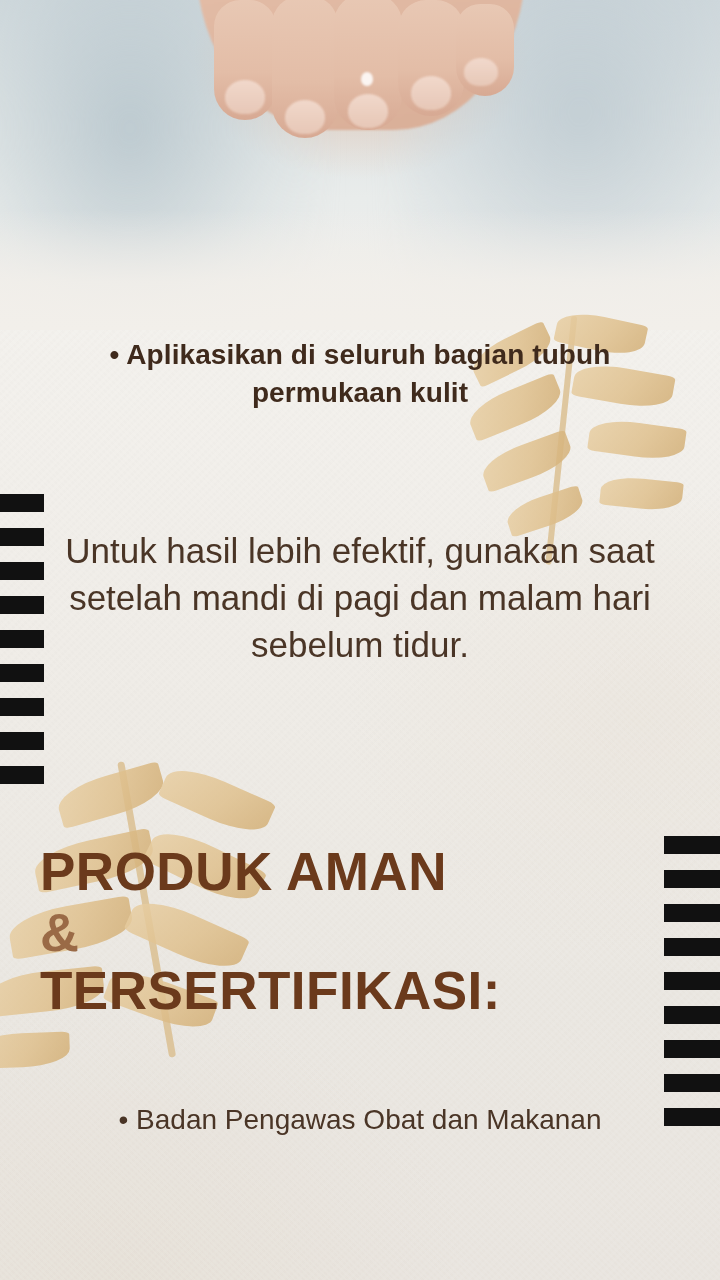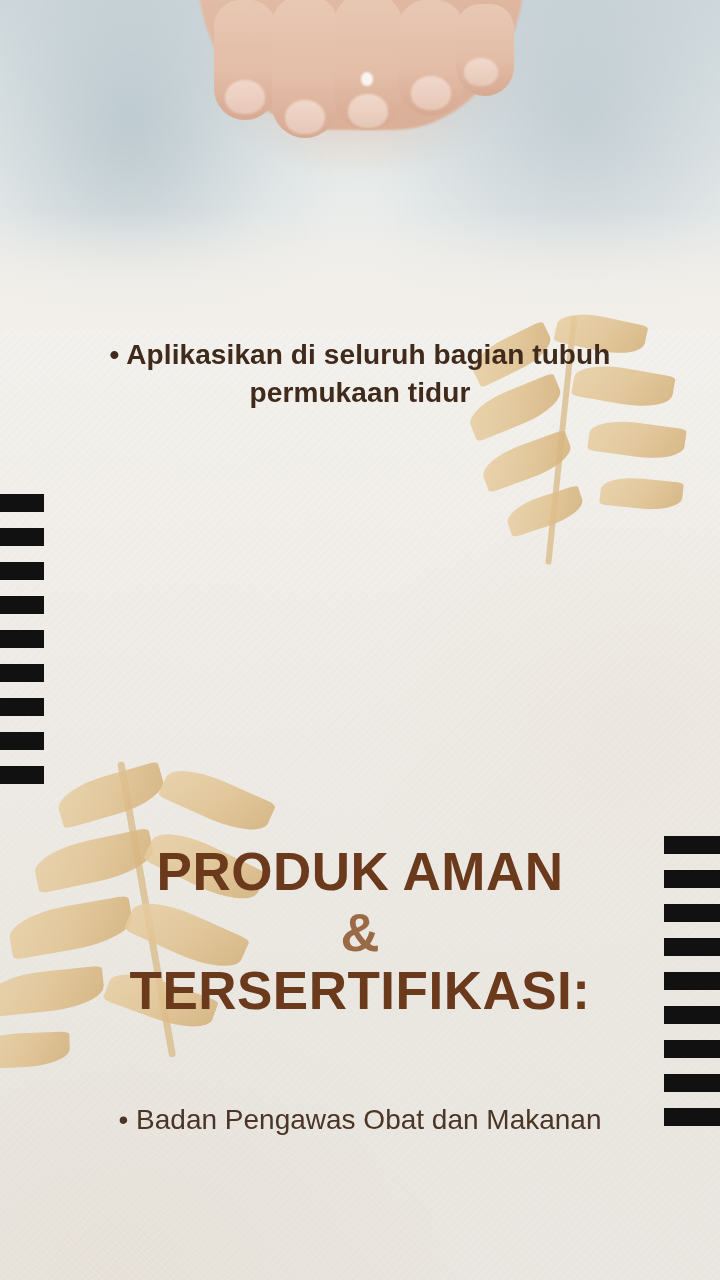--- a/index.html
+++ b/index.html
@@ -173,21 +173,21 @@
     color: #4a3526;
     font-size: 35px;
     font-weight: 400;
     line-height: 1.34;
   }
 
   .headline {
     position: absolute;
     left: 40px; top: 845px;
     width: 640px;
-    text-align: center;
+    text-align: left;
   }
   .headline .h-line1 {
     display: block;
     color: #6b3a1c;
     font-size: 53px;
     font-weight: 800;
     letter-spacing: 0.5px;
     line-height: 1.02;
   }
   .headline .h-amp {
@@ -292,23 +292,28 @@
     <div class="bar" style="top:170px; height:18px;"></div>
     <div class="bar" style="top:204px; height:18px;"></div>
     <div class="bar" style="top:238px; height:18px;"></div>
     <div class="bar" style="top:272px; height:18px;"></div>
   </div>
 
   <div class="text-layer">
 
     <div class="usage-list">
       <span class="line">• Aplikasikan di seluruh bagian tubuh</span>
-      <span class="line">permukaan tidur</span>
+      <span class="line">permukaan kulit</span>
     </div>
 
+    <div class="effective">
+      <span class="line">Untuk hasil lebih efektif, gunakan</span>
+      <span class="line">saat setelah mandi di pagi dan</span>
+      <span class="line">malam hari sebelum tidur.</span>
+    </div>
 
     <div class="headline">
       <span class="h-line1">PRODUK AMAN</span>
       <span class="h-amp">&amp;</span>
       <span class="h-line2">TERSERTIFIKASI:</span>
     </div>
 
     <div class="certs">
       <span class="line">• Badan Pengawas Obat dan Makanan</span>
     </div>

